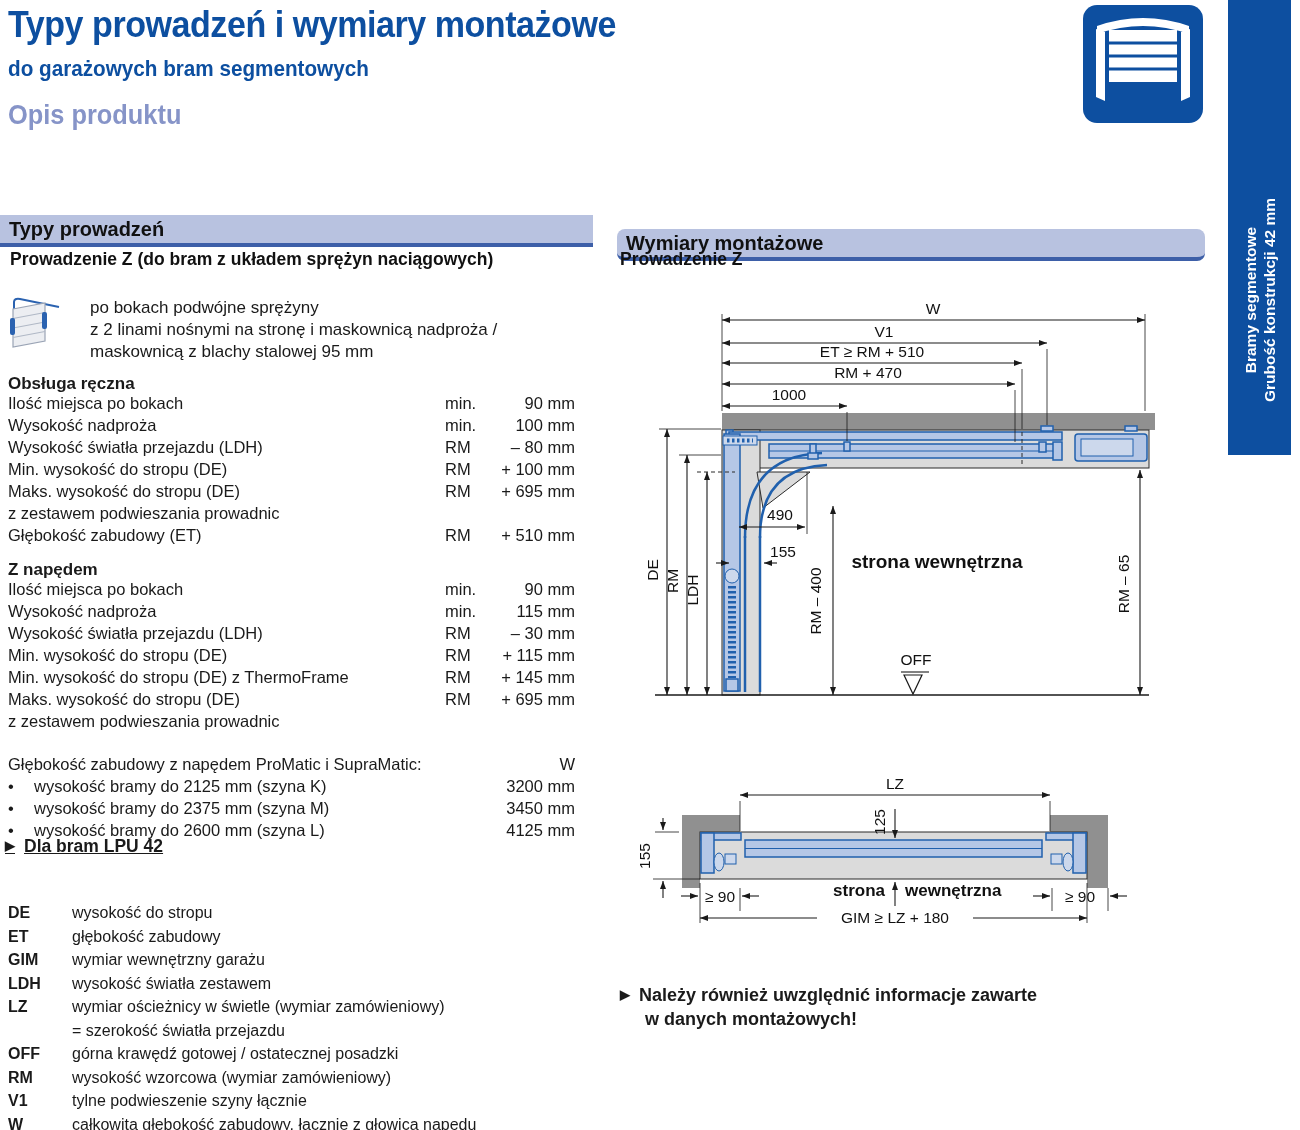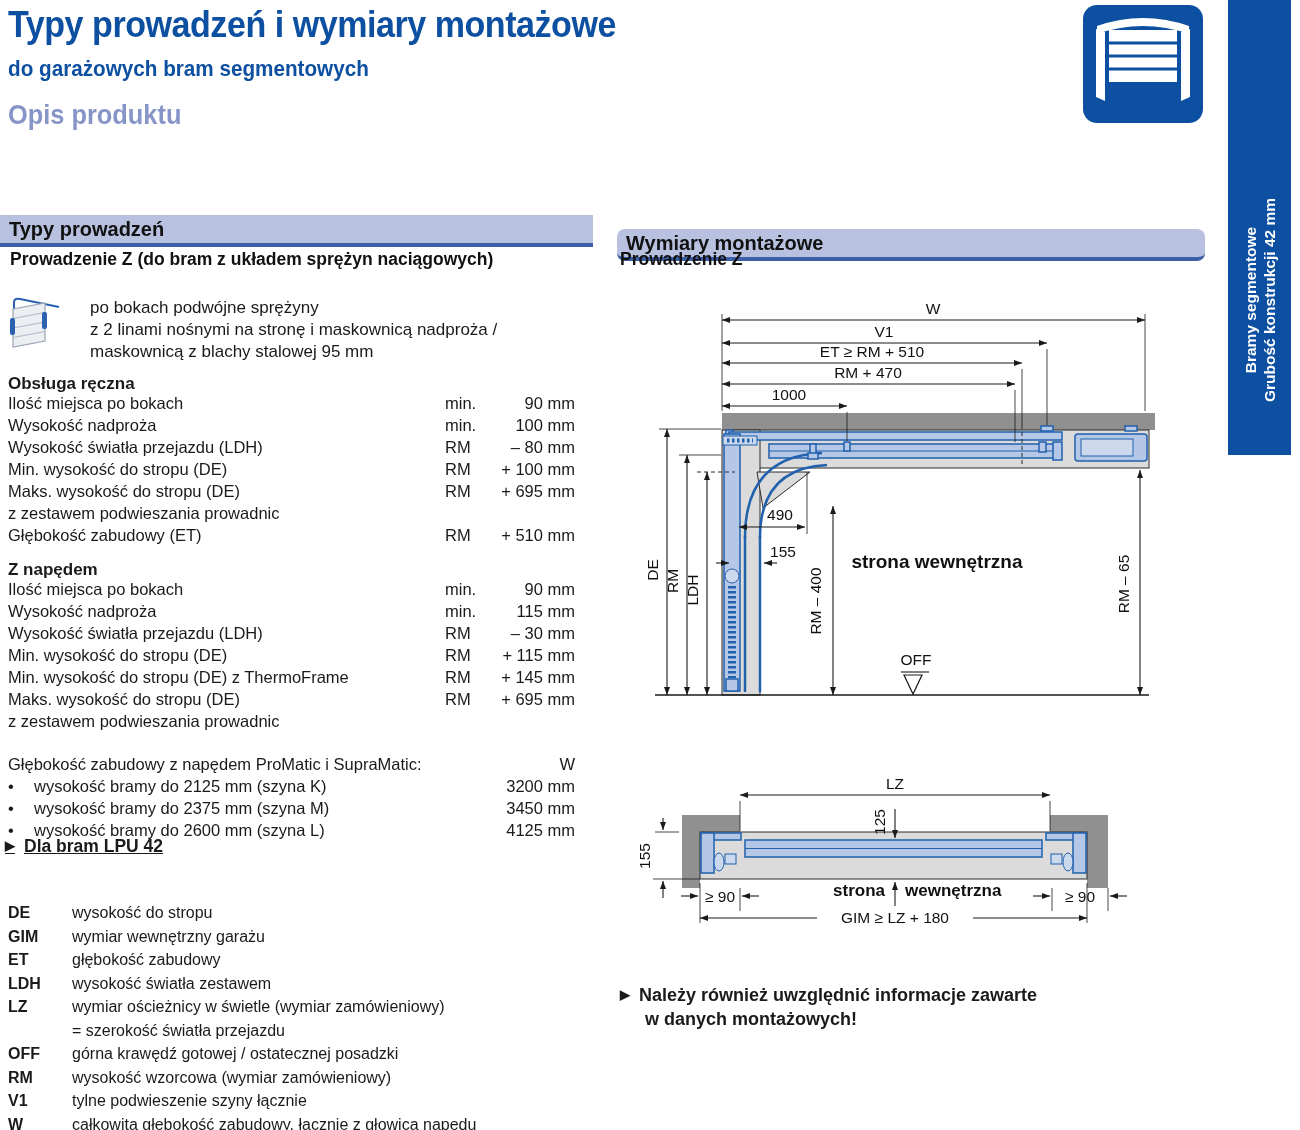--- a/index.html
+++ b/index.html
@@ -219,26 +219,26 @@
 <div class="abs arrow-note" style="left:5px; top:836px;text-decoration:underline;">
   <span class="tri">▶</span><span>Dla bram LPU 42</span>
 </div>
 
 <div class="abs legend">
   <div class="lrow">
       <span class="lterm">DE</span>
       <span>wysokość do stropu</span>
     </div>
   <div class="lrow">
+      <span class="lterm">ET</span>
+      <span>głębokość zabudowy</span>
+    </div>
+  <div class="lrow">
       <span class="lterm">GIM</span>
       <span>wymiar wewnętrzny garażu</span>
-    </div>
-  <div class="lrow">
-      <span class="lterm">ET</span>
-      <span>głębokość zabudowy</span>
     </div>
   <div class="lrow">
       <span class="lterm">LDH</span>
       <span>wysokość światła zestawem</span>
     </div>
   <div class="lrow">
       <span class="lterm">LZ</span>
       <span>wymiar ościeżnicy w świetle (wymiar zamówieniowy)</span>
     </div>
   <div class="lrow">

